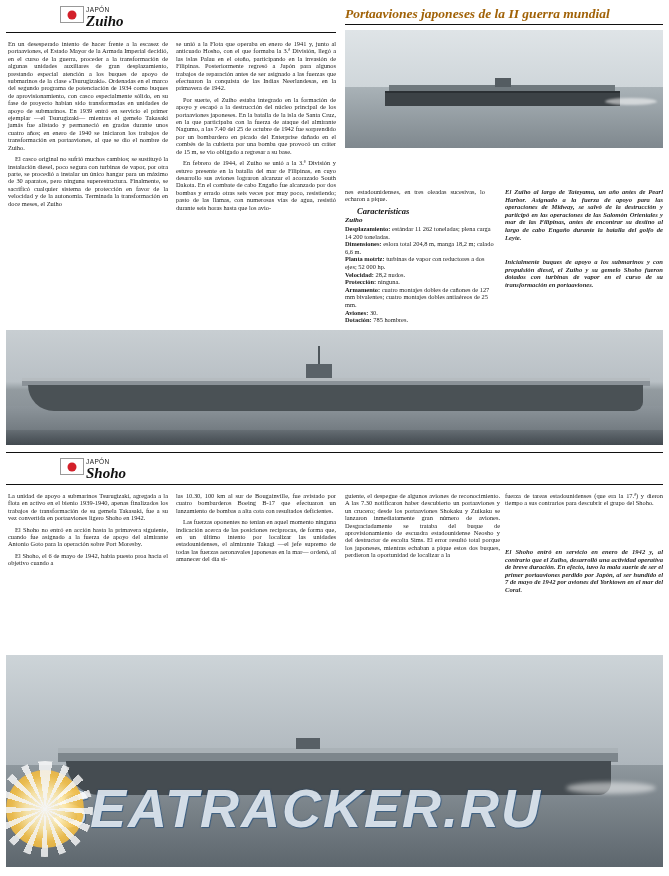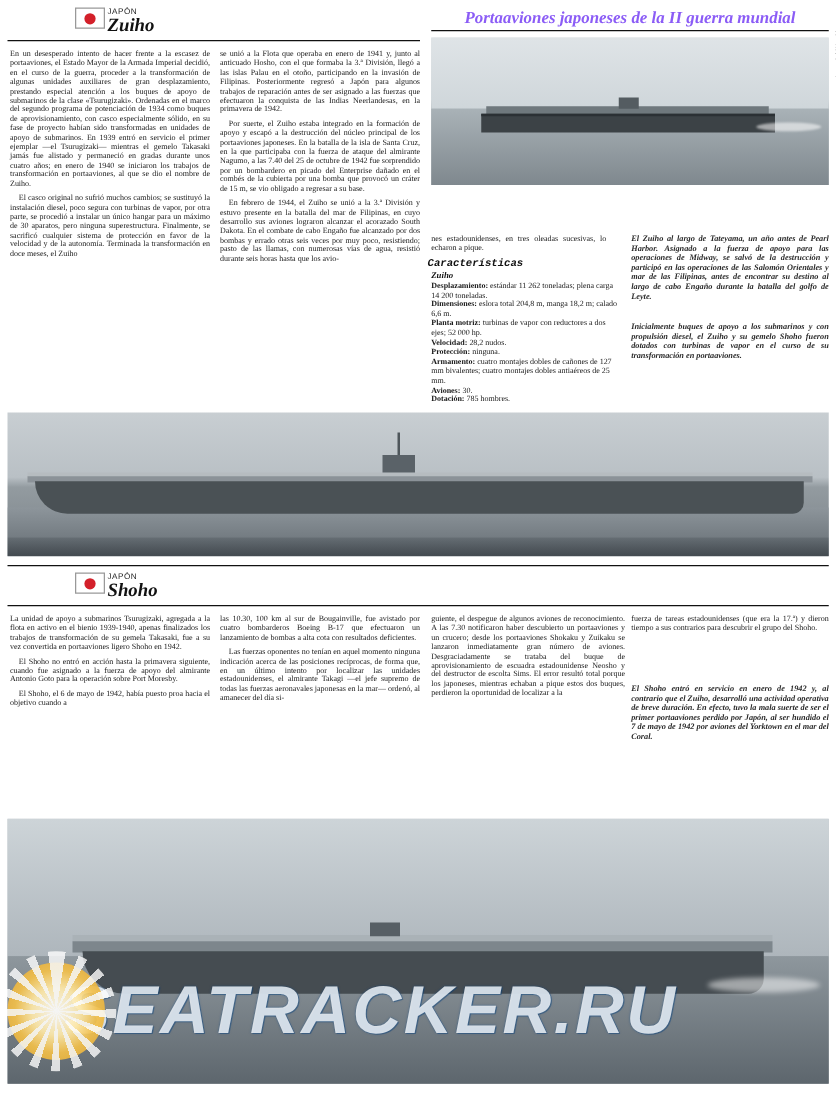--- a/index.html
+++ b/index.html
@@ -11,21 +11,21 @@
     position:relative;
     overflow:hidden;
   }
   .page{position:relative;width:669px;height:876px;}
 
   
   .hdr-title{
     position:absolute;left:345px;top:6px;width:318px;
     font-family:"Liberation Serif", serif;
     font-weight:bold;font-style:italic;
-    font-size:13.5px;color:#8b5cf6;text-align:center;
+    font-size:13.5px;color:#a16207;text-align:left;
     letter-spacing:0px;
   }
   .hdr-rule{
     position:absolute;left:345px;top:24px;width:318px;height:1px;background:#111;
   }
 
   .flag{
     position:absolute;width:22px;height:15px;border:1px solid #999;background:#fff;
   }
   .flag .dot{
@@ -193,21 +193,21 @@
   <div class="col" style="left:176px;top:40px;width:160px;height:290px;">
     <p class="first">se unió a la Flota que operaba en enero de 1941 y, junto al anticuado Hosho, con el que formaba la 3.ª División, llegó a las islas Palau en el otoño, participando en la invasión de Filipinas. Posteriormente regresó a Japón para algunos trabajos de reparación antes de ser asignado a las fuerzas que efectuaron la conquista de las Indias Neerlandesas, en la primavera de 1942.</p>
       <p>Por suerte, el Zuiho estaba integrado en la formación de apoyo y escapó a la destrucción del núcleo principal de los portaaviones japoneses. En la batalla de la isla de Santa Cruz, en la que participaba con la fuerza de ataque del almirante Nagumo, a las 7.40 del 25 de octubre de 1942 fue sorprendido por un bombardero en picado del Enterprise dañado en el combés de la cubierta por una bomba que provocó un cráter de 15 m, se vio obligado a regresar a su base.</p>
       <p>En febrero de 1944, el Zuiho se unió a la 3.ª División y estuvo presente en la batalla del mar de Filipinas, en cuyo desarrollo sus aviones lograron alcanzar el acorazado South Dakota. En el combate de cabo Engaño fue alcanzado por dos bombas y errado otras seis veces por muy poco, resistiendo; pasto de las llamas, con numerosas vías de agua, resistió durante seis horas hasta que los avio-</p>
   </div>
 
   <div class="col" style="left:345px;top:188px;width:140px;">
     <p class="first">nes estadounidenses, en tres oleadas sucesivas, lo echaron a pique.</p>
   </div>
 
-  <div class="charhead" style="left:342px;top:206px;font-family:Liberation Mono, monospace;">Características</div>
+  <div class="charhead" style="left:357px;top:206px;">Características</div>
   <div class="charname" style="left:345px;top:216px;">Zuiho</div>
   <div class="charlist" style="left:345px;top:225px;">
     <div><b>Desplazamiento:</b> <span>estándar 11 262 toneladas; plena carga 14 200 toneladas.</span></div>
     <div><b>Dimensiones:</b> <span>eslora total 204,8 m, manga 18,2 m; calado 6,6 m.</span></div>
     <div><b>Planta motriz:</b> <span>turbinas de vapor con reductores a dos ejes; 52 000 hp.</span></div>
     <div><b>Velocidad:</b> <span>28,2 nudos.</span></div>
     <div><b>Protección:</b> <span>ninguna.</span></div>
     <div><b>Armamento:</b> <span>cuatro montajes dobles de cañones de 127 mm bivalentes; cuatro montajes dobles antiaéreos de 25 mm.</span></div>
     <div><b>Aviones:</b> <span>30.</span></div>
     <div><b>Dotación:</b> <span>785 hombres.</span></div>

